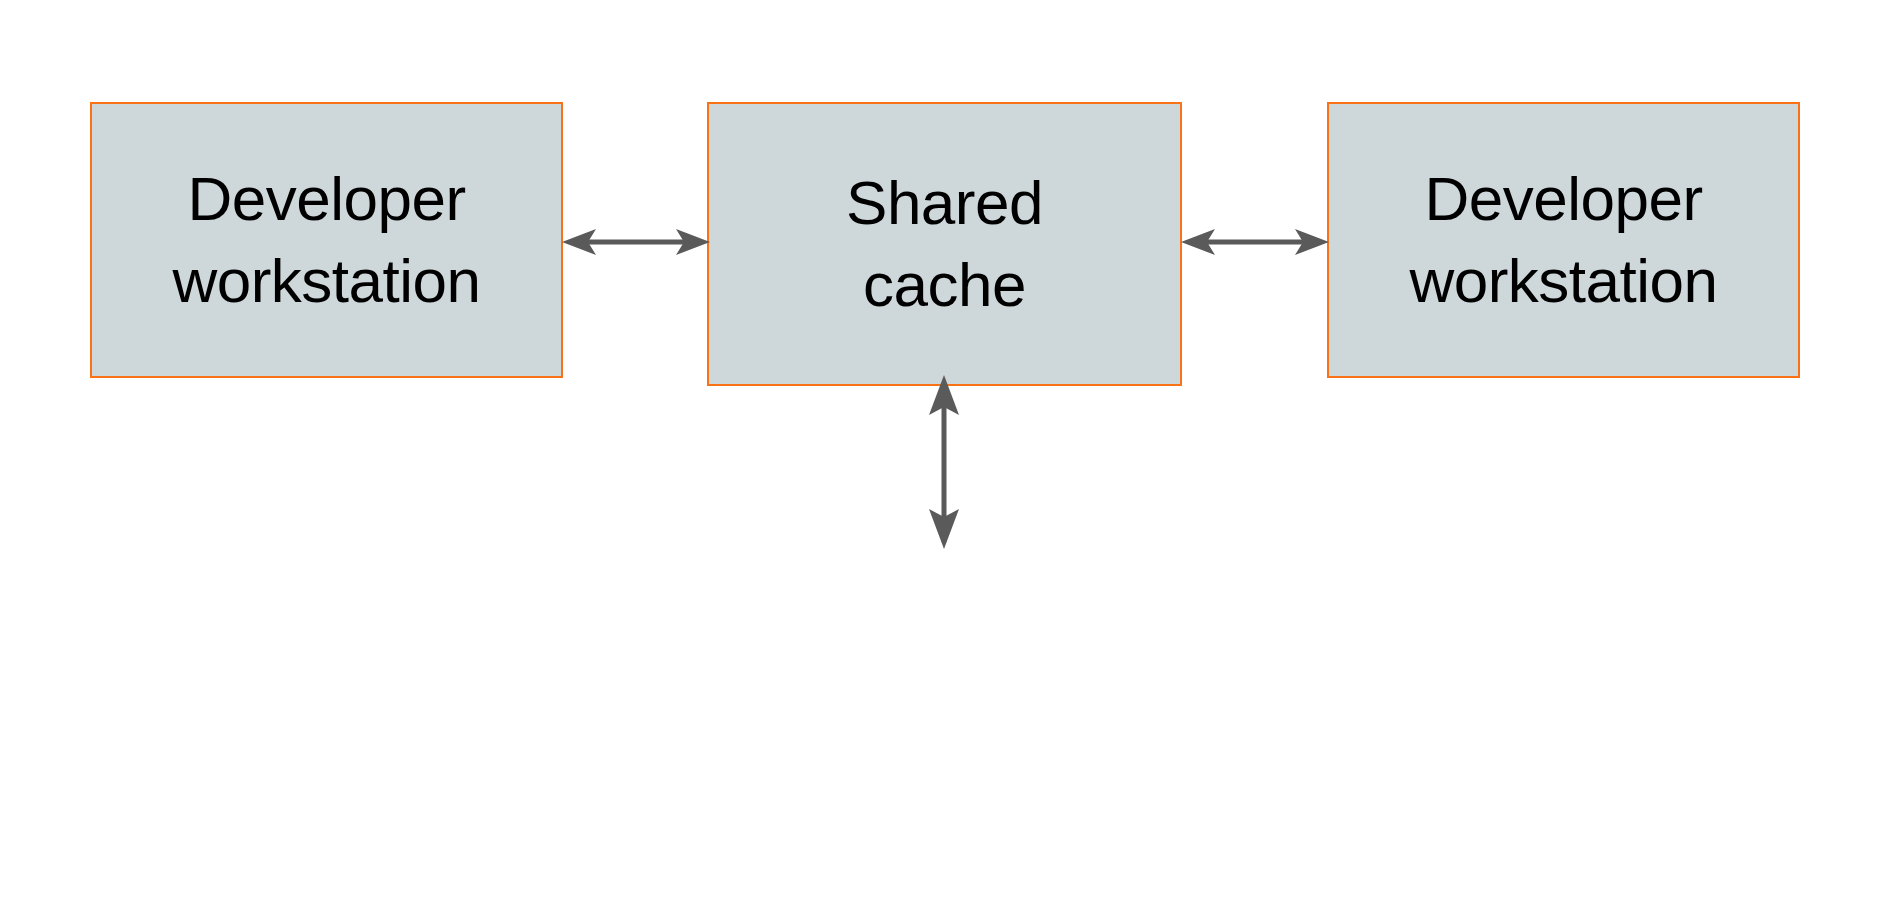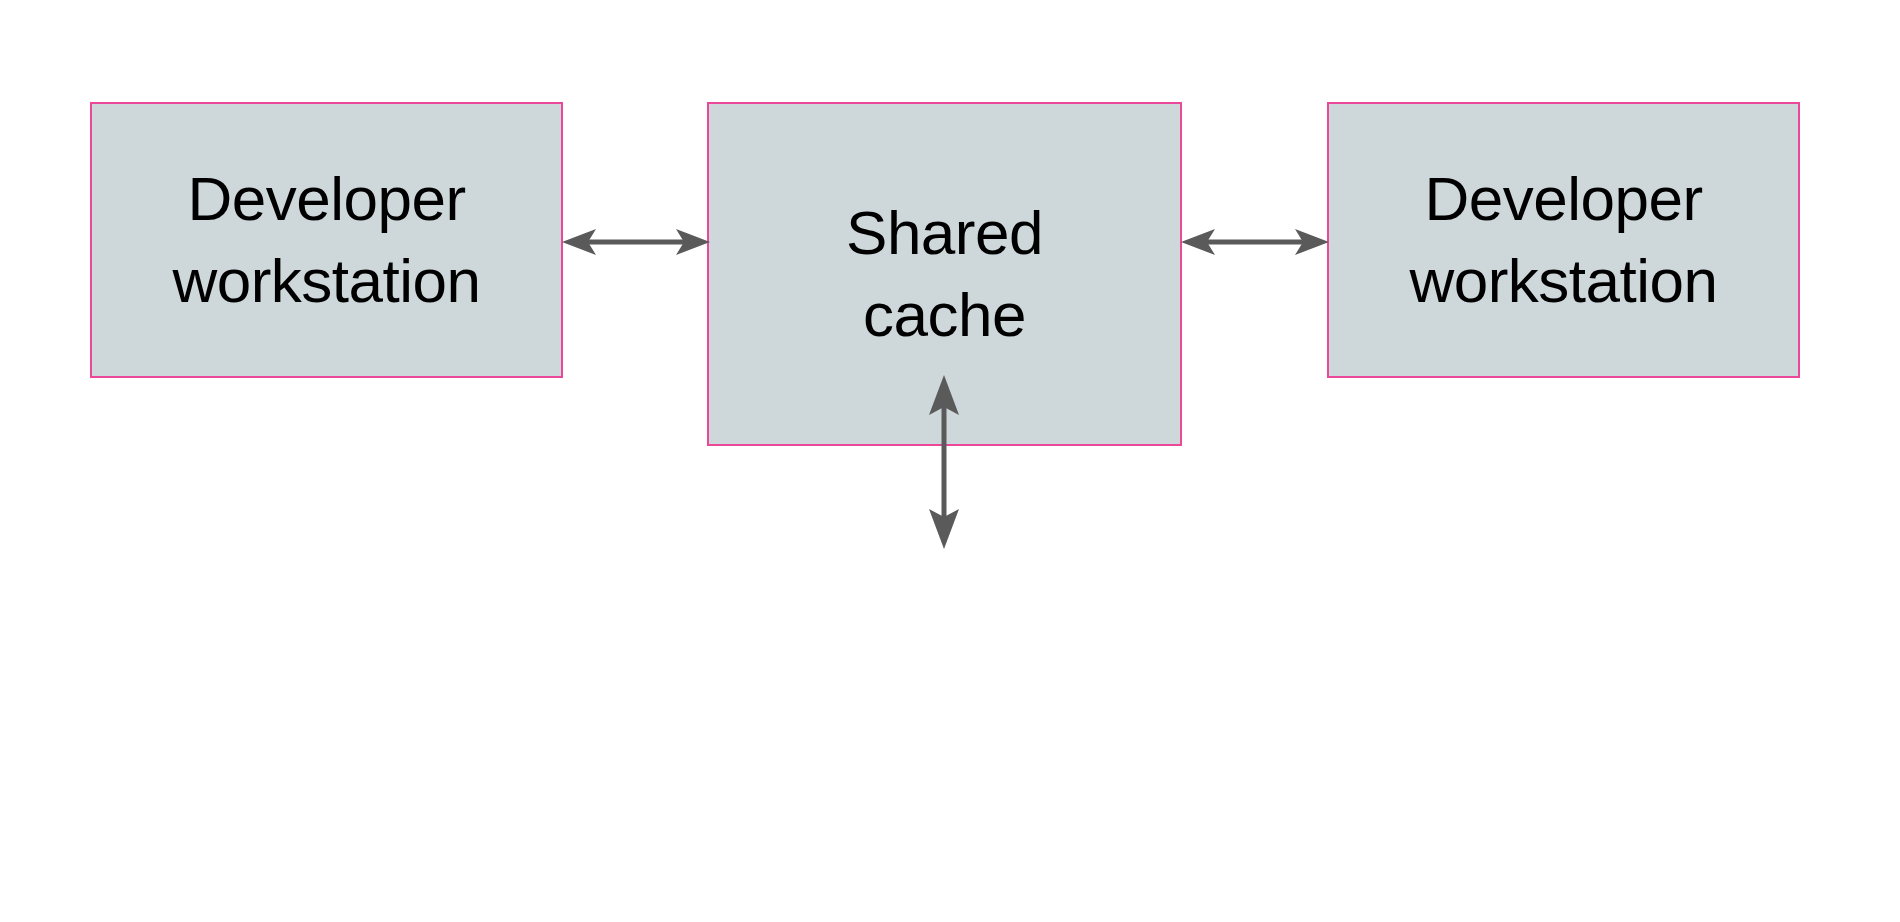--- a/index.html
+++ b/index.html
@@ -15,39 +15,39 @@
     position: relative;
     width: 1900px;
     height: 922px;
     background: #ffffff;
     overflow: hidden;
   }
   .node {
     position: absolute;
     box-sizing: border-box;
     background: #ced7da;
-    border: 2px solid #ec4899;
+    border: 2px solid #f97316;
     display: flex;
     align-items: center;
     justify-content: center;
     text-align: center;
   }
   .node-label {
     font-family: "Liberation Sans", sans-serif;
     font-size: 62px;
     line-height: 1.32;
     color: #000000;
     font-weight: 400;
     letter-spacing: -0.5px;
     white-space: pre-line;
     padding: 0 8px;
   }
   
   #node-dev-left   { left: 90px;   top: 102px; width: 473px; height: 276px; }
-  #node-shared     { left: 707px;  top: 102px; width: 475px; height: 344px; }
+  #node-shared     { left: 707px;  top: 102px; width: 475px; height: 284px; }
   #node-dev-right  { left: 1327px; top: 102px; width: 473px; height: 276px; }
   #node-ci         { left: 707px;  top: 545px; width: 475px; height: 275px; }
 
   .edge {
     position: absolute;
     overflow: visible;
   }
   #edge-left-shared  { left: 560px; top: 196px; width: 152px; height: 92px; }
   #edge-shared-right { left: 1179px; top: 196px; width: 152px; height: 92px; }
   #edge-shared-ci    { left: 898px; top: 373px; width: 92px; height: 178px; }

